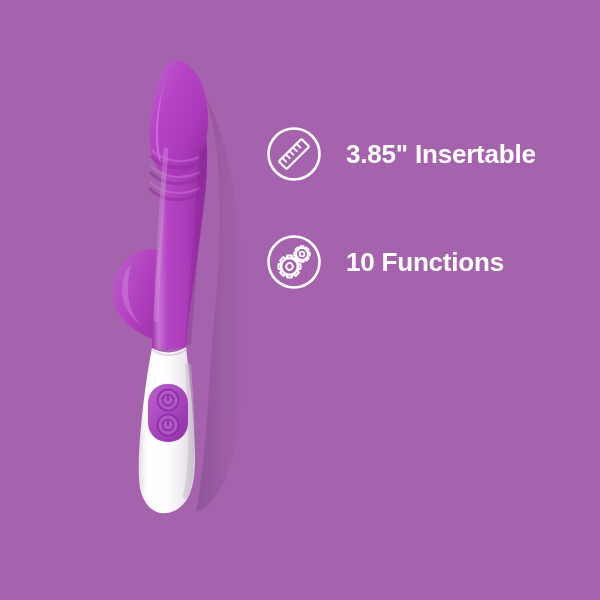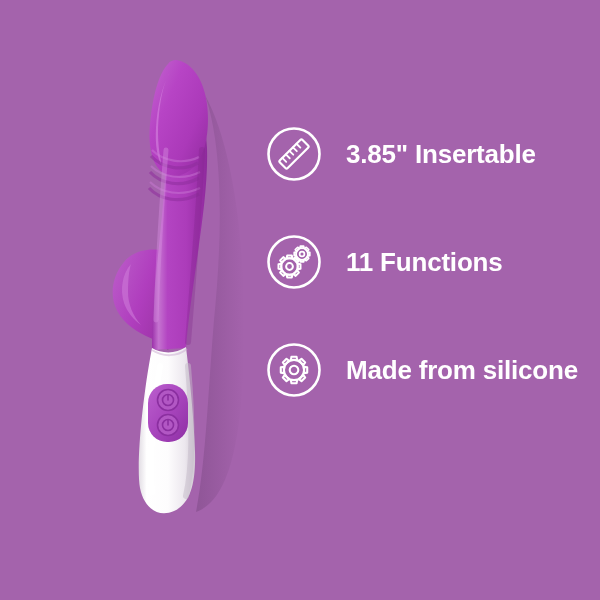--- a/index.html
+++ b/index.html
@@ -248,41 +248,19 @@
               <path d="M-1.7,-7.8 L1.7,-7.8 L2,-5.8 L-2,-5.8 Z" transform="rotate(180)"></path>
               <path d="M-1.7,-7.8 L1.7,-7.8 L2,-5.8 L-2,-5.8 Z" transform="rotate(225)"></path>
               <path d="M-1.7,-7.8 L1.7,-7.8 L2,-5.8 L-2,-5.8 Z" transform="rotate(270)"></path>
               <path d="M-1.7,-7.8 L1.7,-7.8 L2,-5.8 L-2,-5.8 Z" transform="rotate(315)"></path>
             </g>
             <circle cx="0" cy="0" r="5.9" fill="none" stroke="#ffffff" stroke-width="1.7"></circle>
             <circle cx="0" cy="0" r="2.4" fill="none" stroke="#ffffff" stroke-width="1.7"></circle>
           </g>
         </svg>
       </div>
-      <div class="feature-label">11 Functions</div>
+      <div class="feature-label">10 Functions</div>
     </div>
 
 
-    <div class="feature-row">
-      <div class="feature-icon-wrap">
-        <svg viewBox="0 0 56 56" xmlns="http://www.w3.org/2000/svg">
-          <circle cx="28" cy="28" r="25.5" fill="none" stroke="#ffffff" stroke-width="2.6"></circle>
-          <g transform="translate(28,28)">
-            <g fill="none" stroke="#ffffff" stroke-width="2.1" stroke-linejoin="round">
-              <path d="M-2.6,-13.2 L2.6,-13.2 L3.1,-10 L-3.1,-10 Z" transform="rotate(0)"></path>
-              <path d="M-2.6,-13.2 L2.6,-13.2 L3.1,-10 L-3.1,-10 Z" transform="rotate(45)"></path>
-              <path d="M-2.6,-13.2 L2.6,-13.2 L3.1,-10 L-3.1,-10 Z" transform="rotate(90)"></path>
-              <path d="M-2.6,-13.2 L2.6,-13.2 L3.1,-10 L-3.1,-10 Z" transform="rotate(135)"></path>
-              <path d="M-2.6,-13.2 L2.6,-13.2 L3.1,-10 L-3.1,-10 Z" transform="rotate(180)"></path>
-              <path d="M-2.6,-13.2 L2.6,-13.2 L3.1,-10 L-3.1,-10 Z" transform="rotate(225)"></path>
-              <path d="M-2.6,-13.2 L2.6,-13.2 L3.1,-10 L-3.1,-10 Z" transform="rotate(270)"></path>
-              <path d="M-2.6,-13.2 L2.6,-13.2 L3.1,-10 L-3.1,-10 Z" transform="rotate(315)"></path>
-            </g>
-            <circle cx="0" cy="0" r="10.1" fill="none" stroke="#ffffff" stroke-width="2.1"></circle>
-            <circle cx="0" cy="0" r="4.3" fill="none" stroke="#ffffff" stroke-width="2.1"></circle>
-          </g>
-        </svg>
-      </div>
-      <div class="feature-label">Made from silicone</div>
-    </div>
 
   </div>
 </div>
 
 </body></html>

